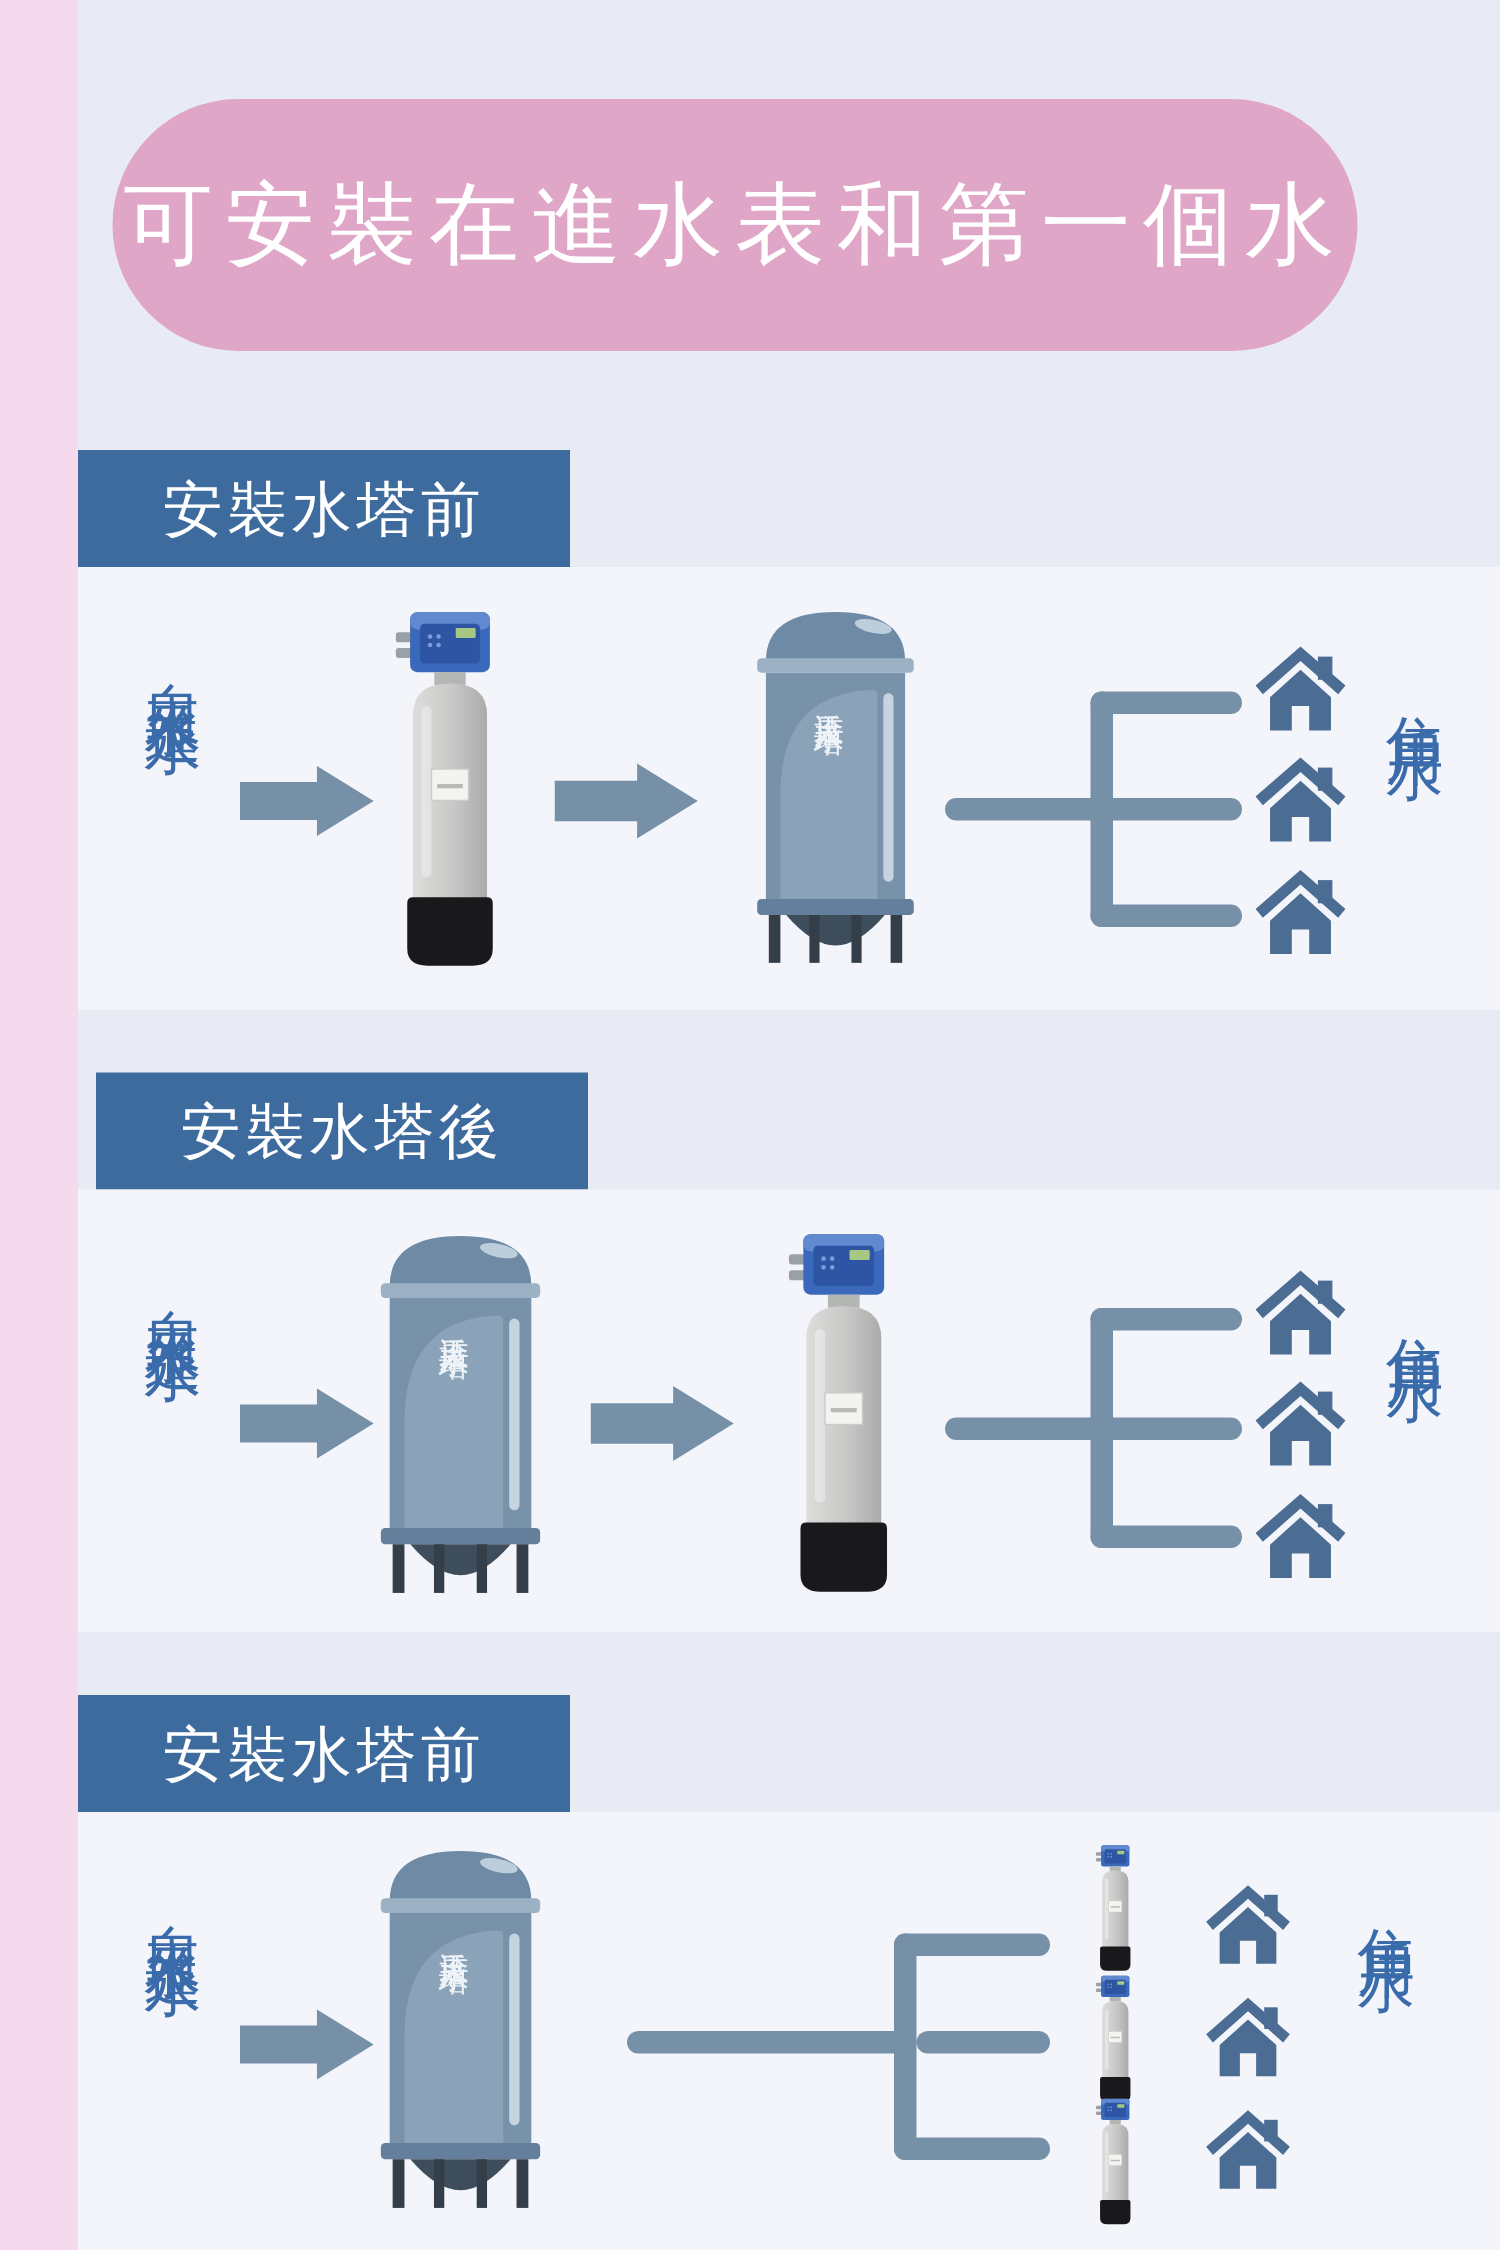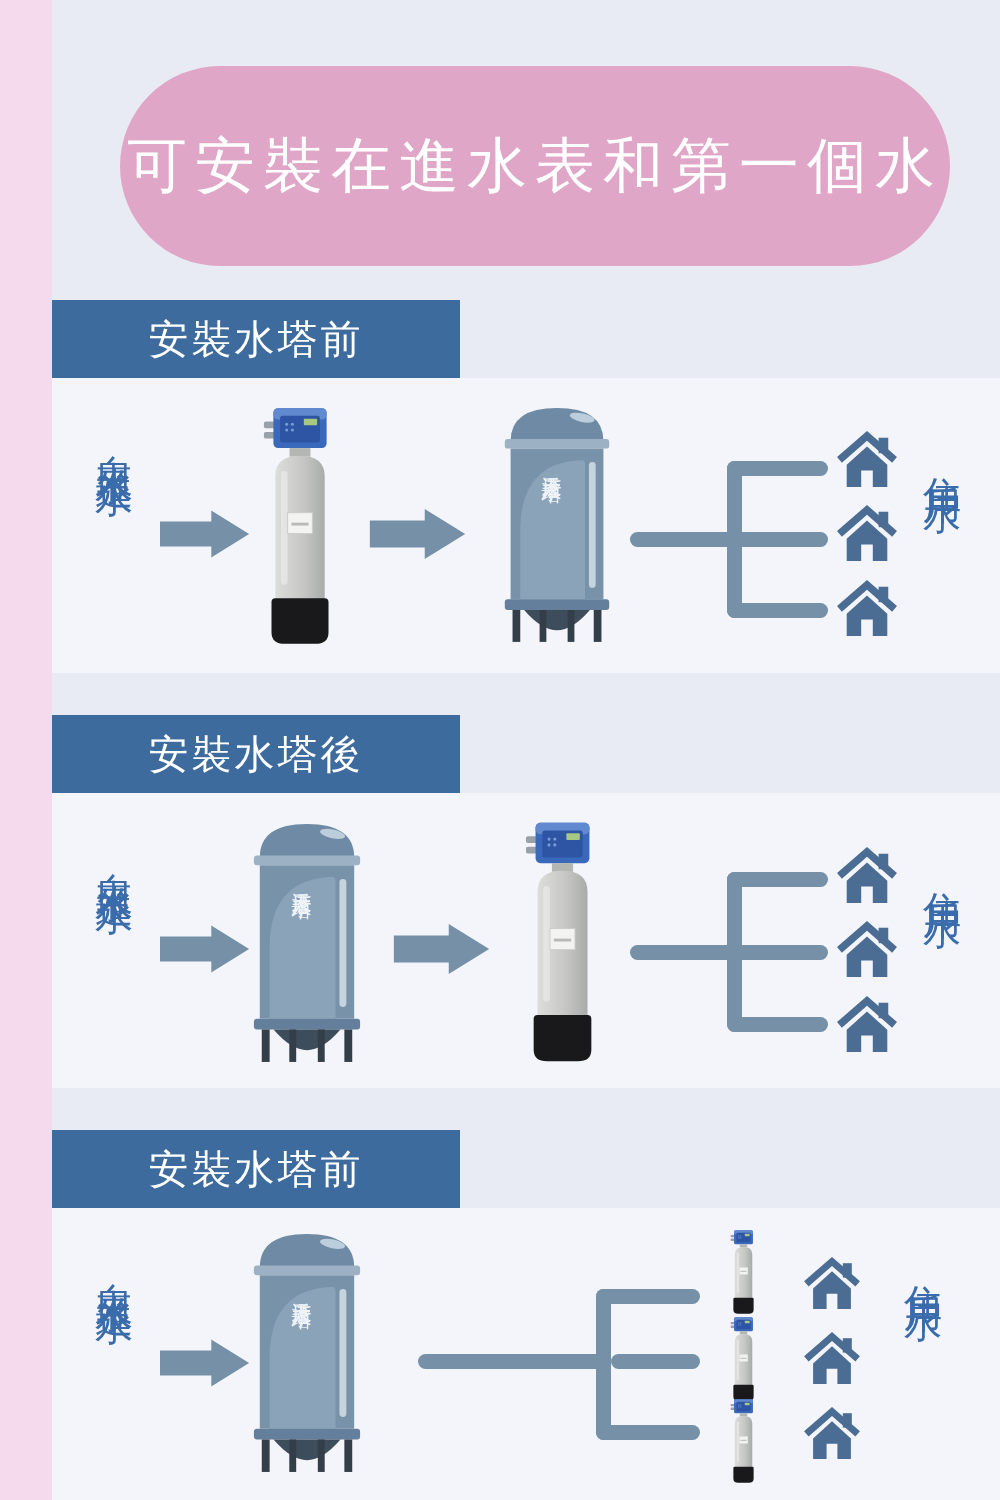--- a/index.html
+++ b/index.html
@@ -5,30 +5,30 @@
   html,body{margin:0;padding:0;}
   body{
     width:1000px;height:1500px;
     font-family:"Liberation Sans","DejaVu Sans",sans-serif;
     background:#e9ebf4;
     position:relative;overflow:hidden;
   }
   .canvas{position:absolute;left:0;top:0;width:1000px;height:1500px;}
   .side-strip{position:absolute;left:0;top:0;width:52px;height:1500px;background:#f5d9ec;}
   .banner{
-    position:absolute;left:75px;top:66px;width:830px;height:200px;
+    position:absolute;left:75px;top:66px;width:830px;height:168px;
     background:#dfa6c7;border-radius:100px;
-    display:flex;flex-direction:column;justify-content:center;align-items:center;margin-left:45px;
+    display:flex;flex-direction:column;justify-content:center;align-items:center;
   }
   .banner .line{
     color:#ffffff;font-size:60px;line-height:76px;letter-spacing:8px;
     font-weight:500;white-space:nowrap;text-align:center;
   }
   .section-header{
-    position:absolute;left:52px;width:408px;height:78px;background:#3e6b9e;
+    position:absolute;left:52px;width:328px;height:78px;background:#3e6b9e;
     display:flex;align-items:center;justify-content:center;
     color:#ffffff;font-size:40px;letter-spacing:3px;font-weight:500;
   }
   .panel{position:absolute;left:52px;width:948px;background:#f3f5fa;}
   .vlabel{
     position:absolute;
     writing-mode:vertical-rl;text-orientation:upright;
     color:#3a6cac;font-size:38px;letter-spacing:6px;font-weight:500;
   }
   .tower-label{
@@ -133,21 +133,21 @@
     </svg>
   <svg class="icon" style="left:836px;top:504px;width:62px;height:58px;">
       <use href="#sym-house"></use>
     </svg>
   <svg class="icon" style="left:836px;top:579px;width:62px;height:58px;">
       <use href="#sym-house"></use>
     </svg>
 
   <div class="vlabel" style="left:916px;top:448px;">住戶用水</div>
 
-  <div class="section-header" style="top:715px;">安裝水塔後</div>
+  <div class="section-header" style="top:715px;margin-left:12px;">安裝水塔後</div>
   <div class="panel" style="top:793px;height:295px;"></div>
 
   <div class="vlabel" style="left:88px;top:843px;">自來水進水</div>
 
   <svg class="icon" style="left:160px;top:923px;width:90px;height:52px;">
       <use href="#sym-arrow"></use>
     </svg>
 
   <svg class="icon" style="left:248px;top:818px;width:118px;height:246px;">
       <use href="#sym-tower"></use>

